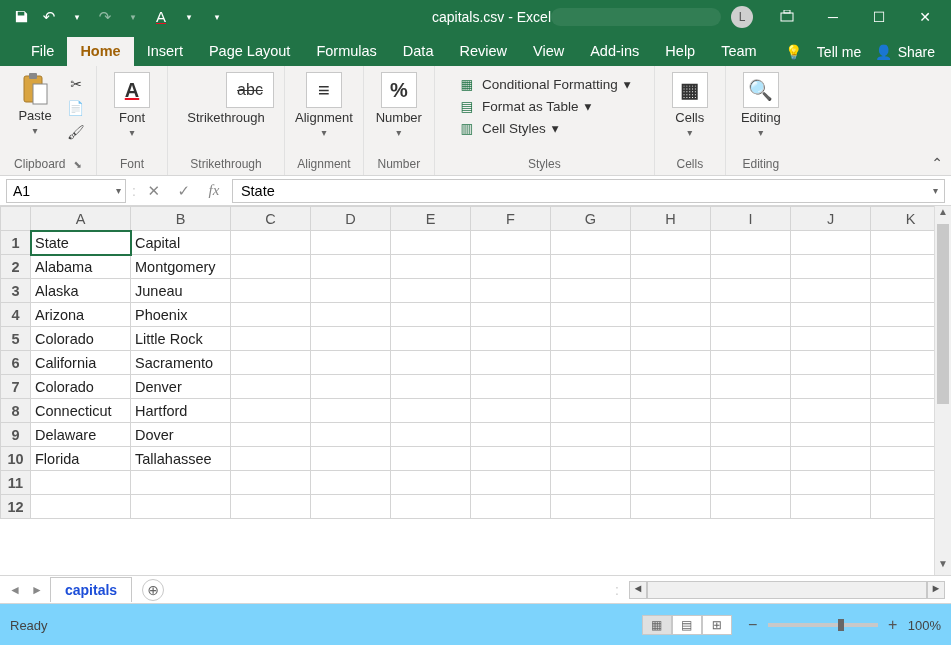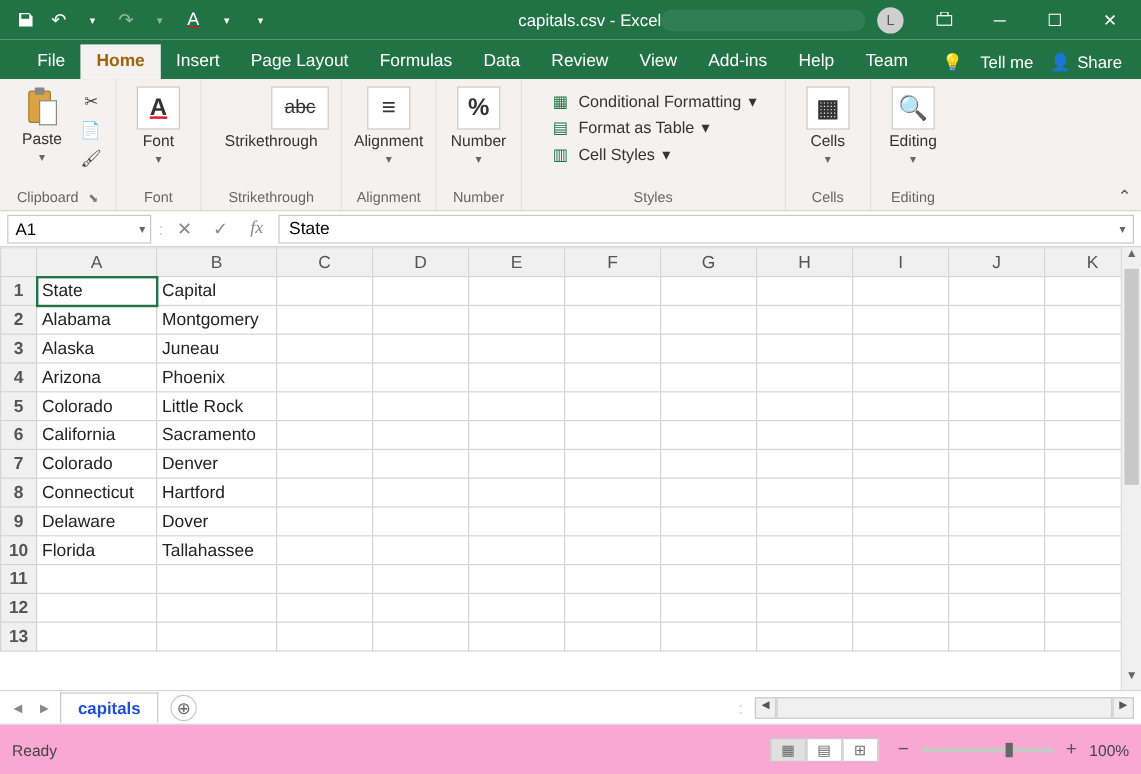--- a/index.html
+++ b/index.html
@@ -66,21 +66,21 @@
   
   .sheettabs { height:28px;background:#fff;border-bottom:1px solid #d6d6d6;display:flex;align-items:center;padding:0 6px;gap:4px;}
   .nav-arrow { width:18px;text-align:center;color:#888;cursor:pointer;font-size:12px;}
   .sheet-tab { padding:4px 14px;border:1px solid #c8c8c8;border-bottom:none;background:#fff;color:#1d4ed8;font-weight:600;cursor:pointer;font-size:14px;}
   .add-sheet { width:22px;height:22px;border:1px solid #c8c8c8;border-radius:50%;display:flex;align-items:center;justify-content:center;color:#666;cursor:pointer;margin-left:6px;}
   .hscroll { margin-left:auto;display:flex;align-items:center;gap:0;}
   .hscroll .arrow { width:18px;height:18px;border:1px solid #c8c8c8;text-align:center;font-size:11px;color:#555;cursor:pointer;background:#f0f0f0;}
   .hscroll .track { width:280px;height:18px;border:1px solid #c8c8c8;background:#f0f0f0;}
 
   
-  .statusbar { height:42px;background:#f9a8d4;display:flex;align-items:center;padding:16px 10px;font-size:13px;color:#444;}
+  .statusbar { height:42px;background:#7dd3fc;display:flex;align-items:center;padding:16px 10px;font-size:13px;color:#444;}
   .statusbar .views { margin-left:auto;display:flex;gap:0;}
   .view-btn { width:30px;height:20px;border:1px solid #c8c8c8;display:flex;align-items:center;justify-content:center;cursor:pointer;background:#fff;font-size:12px;color:#666;}
   .view-btn.active { background:#e0e0e0;}
   .zoom { display:flex;align-items:center;gap:8px;margin-left:14px;}
   .zoom-track { width:110px;height:4px;background:#c8c8c8;position:relative;}
   .zoom-thumb { position:absolute;top:-4px;left:70px;width:6px;height:12px;background:#666;}
   .zoom-btn { cursor:pointer;color:#555;font-size:16px;width:14px;text-align:center;}
 </style>
 </head>
 <body>
@@ -461,34 +461,20 @@
           <td></td>
           <td></td>
           <td></td>
           <td></td>
           <td></td>
           <td></td>
           <td></td>
           <td></td>
           <td></td>
         </tr>
-        <tr>
-          <th class="rowhdr">13</th>
-          <td></td>
-          <td></td>
-          <td></td>
-          <td></td>
-          <td></td>
-          <td></td>
-          <td></td>
-          <td></td>
-          <td></td>
-          <td></td>
-          <td></td>
-        </tr>
       </tbody>
     </table>
   <div class="vscroll">
     <div class="arrow up">▲</div>
     <div class="thumb"></div>
     <div class="arrow down">▼</div>
   </div>
 </div>
 
 <div class="sheettabs">

